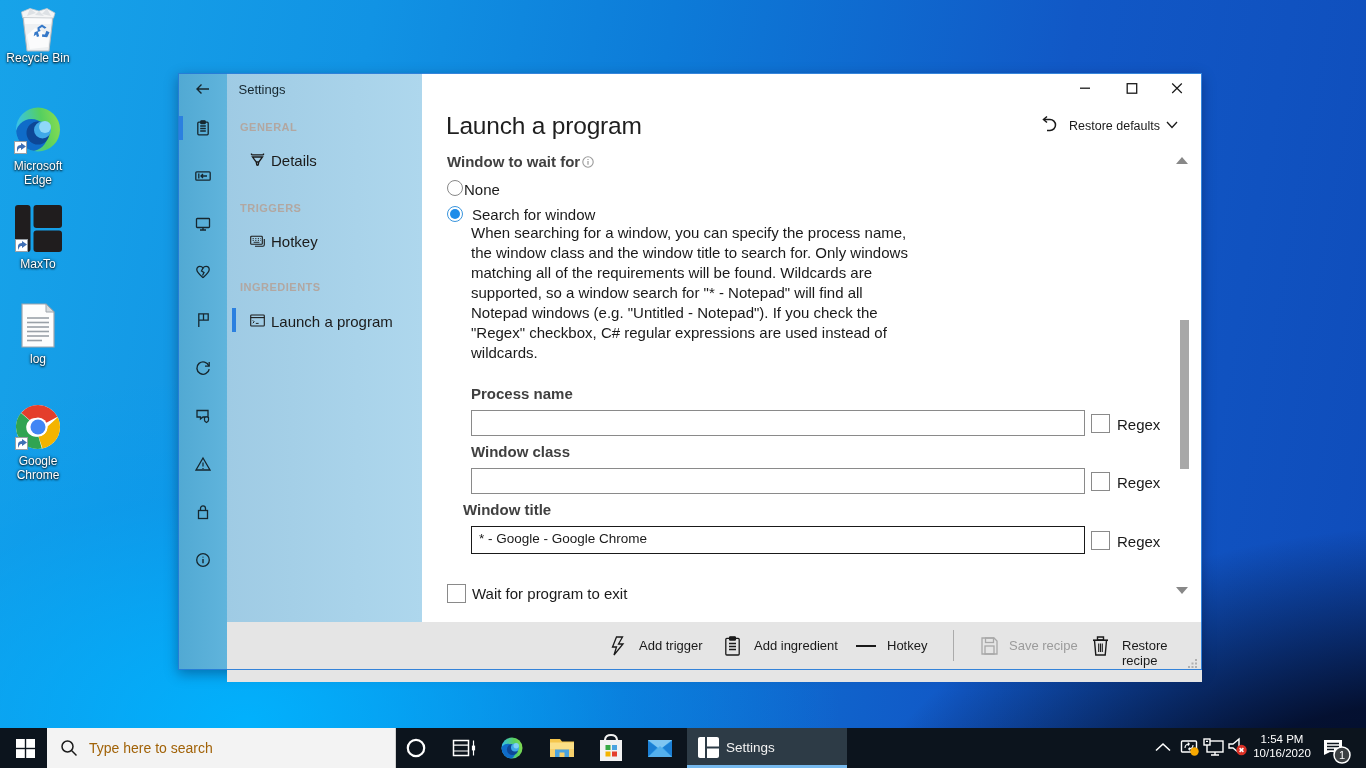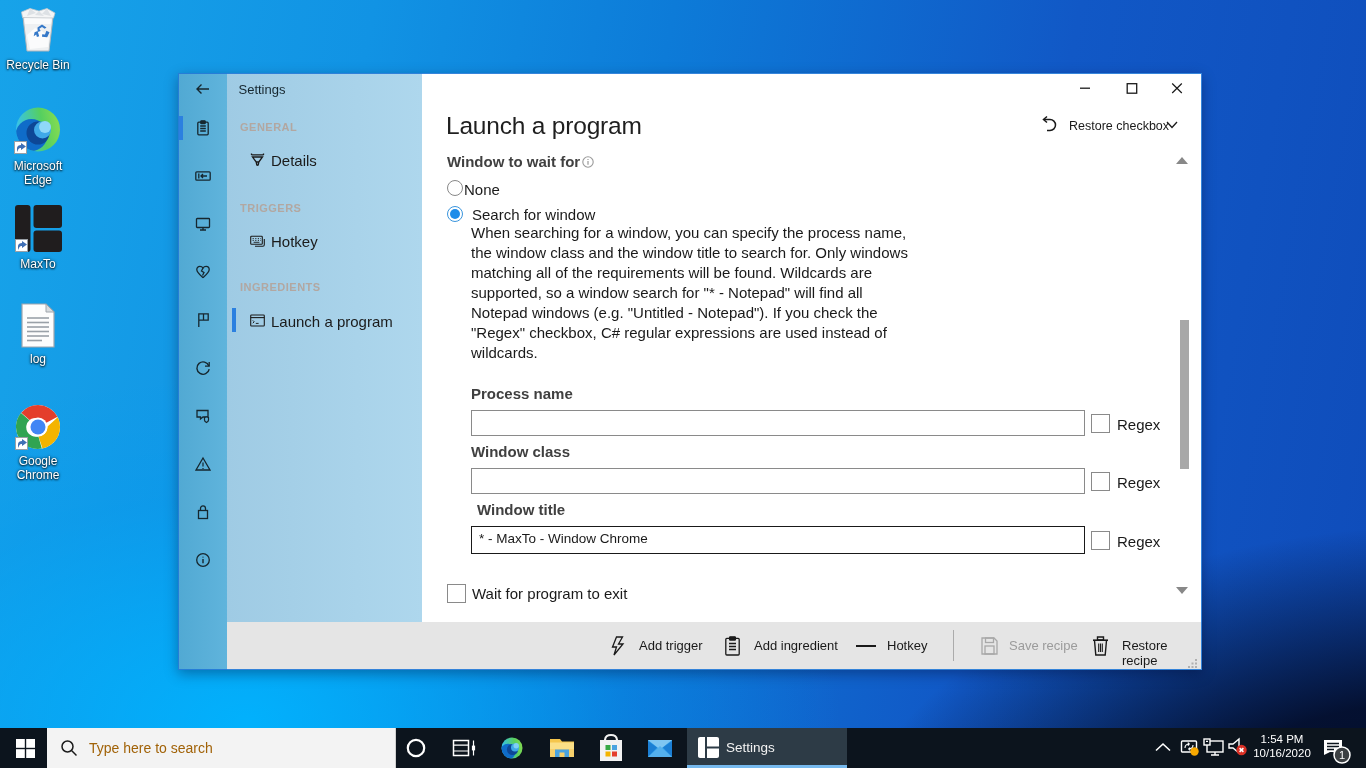--- a/index.html
+++ b/index.html
@@ -15,21 +15,21 @@
   text-shadow:0 1px 2px rgba(0,0,0,0.9), 0 0 3px rgba(0,0,0,0.7); }
 .dicon .ic { position:relative; margin:0 auto; }
 .badge { position:absolute; left:0; bottom:0; width:13px; height:13px; background:#fff; border:1px solid #9aa0a6; }
 .badge svg { position:absolute; left:1px; top:1px; }
 
 #win { position:absolute; left:178px; top:73px; width:1024px; height:597px; background:#fff; box-shadow:0 4px 12px rgba(0,10,40,0.35); }
 #win::after { content:""; position:absolute; left:0; top:0; right:0; bottom:0; border:1px solid rgba(32,120,215,0.9); pointer-events:none; }
 #sidebar { position:absolute; left:0; top:0; width:49px; height:597px; background:linear-gradient(90deg,#51a9d3,#60b4dc); }
 #nav { position:absolute; left:49px; top:0; width:195px; height:549px; background:linear-gradient(90deg,#9fcbe4,#aed7ed); }
 #mainarea { position:absolute; left:244px; top:0; width:780px; height:549px; background:#fff; }
-#toolbar { position:absolute; left:49px; top:549px; width:975px; height:48px; background:#e5e5e5; }
+#toolbar { position:absolute; left:49px; top:549px; width:975px; height:60px; background:#e5e5e5; }
 .sel-bar { position:absolute; width:4px; background:#2b80e0; }
 .sideicon { position:absolute; left:17px; width:16px; height:16px; }
 
 .navtitle { position:absolute; left:11.5px; top:8.5px; font-size:13px; color:#16272f; }
 .navhead { position:absolute; left:13px; font-size:11px; font-weight:bold; color:#b2a7a1; letter-spacing:0.5px; }
 .navitem { position:absolute; left:44px; white-space:nowrap; font-size:15px; color:#1b1b1b; }
 .navico { position:absolute; left:23px; width:15px; height:15px; }
 
 .h1 { position:absolute; left:268px; top:38.5px; font-size:24.5px; color:#1f1f1f; letter-spacing:-0.2px; }
 .bold15 { position:absolute; font-size:15px; font-weight:bold; color:#404040; }
@@ -71,21 +71,21 @@
         <path d="M24 23 L31 30 L30 39 L12 41 L9 27 L17 20 Z" fill="#fff" opacity="0.75"></path>
         <path d="M3.5 4 L12 0.5 L21 3 L29 0.5 L37 5 L35.5 10 L4.5 9.5 Z" fill="#f4f5f6" stroke="#c0c5ca" stroke-width="0.8"></path>
         <path d="M12 0.5 L18 5 L9 8 Z M29 0.5 L24 6 L33 8 Z M21 3 L17 7 L26 8 Z" fill="#dde1e5"></path>
         <g fill="#3578c8">
           <path d="M19.5 19.5 l4.5 -3 4.5 3 -1.8 1.2 -2.7 -1.8 -2.7 1.8 1.4 2.2 -3 1.2 z"></path>
           <path d="M16.6 24.2 l3 -1.2 1.6 5.2 -2.3 0.7 -0.7 -2.3 -2.5 1.6 z"></path>
           <path d="M28.4 22.8 l3.1 1.4 -2.3 5 -5.2 -0.4 0.2 -2.5 2.8 0.3 z"></path>
         </g>
       </svg>
     </div>
-    <div style="margin-top:7px;">Recycle Bin</div>
+    <div style="">Recycle Bin</div>
   </div>
 
   <div class="dicon" style="left:0;top:105px;">
     <div class="ic" style="width:48px;height:49px;">
       <svg width="48" height="49" viewBox="0 0 48 48">
         <defs>
           <linearGradient id="eg1" x1="0" y1="0.25" x2="1" y2="0.05">
             <stop offset="0" stop-color="#38c3e8"></stop>
               <stop offset="0.55" stop-color="#55cf60"></stop>
               <stop offset="1" stop-color="#8ede4e"></stop>
@@ -251,21 +251,21 @@
       <svg style="position:absolute;left:749px;top:9px;" width="12" height="12" viewBox="0 0 12 12">
           <path d="M1.2 1.5 L10.8 11 M10.8 1.5 L1.2 11" stroke="#1a1a1a" stroke-width="1.2"></path>
         </svg>
     </div>
     <div class="h1">Launch a program</div>
 
     <svg style="position:absolute;left:862px;top:42px;" width="19" height="19" viewBox="0 0 19 19" fill="none" stroke="#1a1a1a" stroke-width="1.5">
       <path d="M4 4.5 H10 A5.5 5.5 0 0 1 10 15.5 L7 15.5"></path>
       <path d="M7 1.5 L3.5 4.5 L7 7.5"></path>
     </svg>
-    <div style="position:absolute;left:891px;top:46px;font-size:12.5px;color:#1a1a1a;">Restore checkbox</div>
+    <div style="position:absolute;left:891px;top:46px;font-size:12.5px;color:#1a1a1a;">Restore defaults</div>
     <svg style="position:absolute;left:988px;top:48px;" width="12" height="8" viewBox="0 0 12 8" fill="none" stroke="#1a1a1a" stroke-width="1.3">
         <path d="M1 1 L6 6.5 L11 1"></path>
       </svg>
 
     <div class="bold15" style="left:269px;top:80px;">Window to wait for</div>
     <svg style="position:absolute;left:404px;top:83px;" width="12" height="12" viewBox="0 0 12 12" fill="none" stroke="#9a9a9a" stroke-width="1.1">
       <circle cx="6" cy="6" r="5.2"></circle>
         <path d="M6 5 V8.8 M6 3 V4" stroke-width="1.2"></path>
     </svg>
     <div class="radio" style="left:269px;top:107px;"></div>
@@ -277,22 +277,22 @@
     <div class="bold15" style="left:293px;top:312px;">Process name</div>
     <div class="tinput" style="top:337px;"></div>
     <div class="cbox" style="left:913px;top:341px;"></div>
     <div class="regex" style="top:343px;">Regex</div>
 
     <div class="bold15" style="left:293px;top:370px;">Window class</div>
     <div class="tinput" style="top:395px;"></div>
     <div class="cbox" style="left:913px;top:399px;"></div>
     <div class="regex" style="top:401px;">Regex</div>
 
-    <div class="bold15" style="left:299px;top:428px;">Window title</div>
-    <div class="tinput focus" style="top:453px;height:28px;">* - MaxTo - Window Chrome</div>
+    <div class="bold15" style="left:285px;top:428px;">Window title</div>
+    <div class="tinput focus" style="top:453px;height:28px;">* - Google - Google Chrome</div>
     <div class="cbox" style="left:913px;top:458px;"></div>
     <div class="regex" style="top:460px;">Regex</div>
 
     <div class="cbox" style="left:269px;top:511px;"></div>
     <div class="lbl15" style="left:294px;top:512px;">Wait for program to exit</div>
 
     <div class="tri-up"></div>
     <div class="scroll-thumb"></div>
     <div class="tri-down"></div>
 

